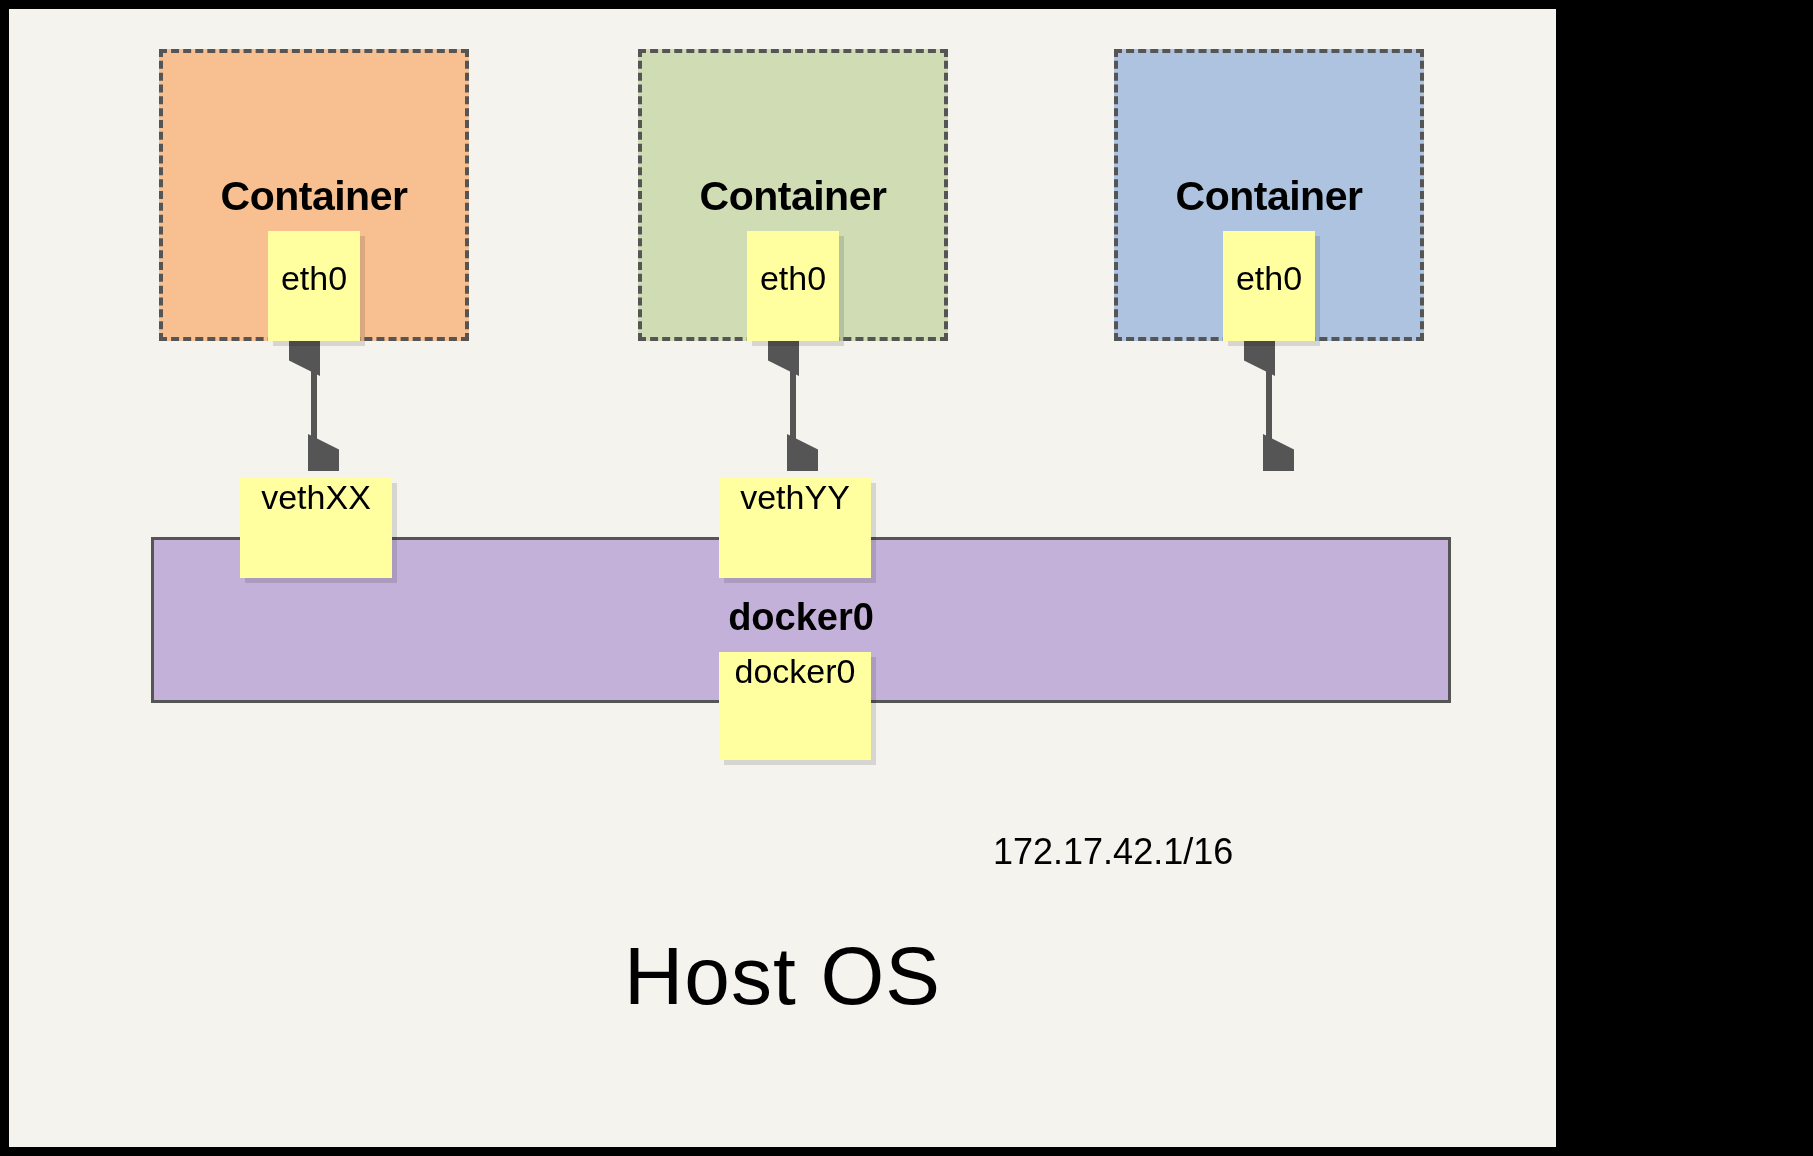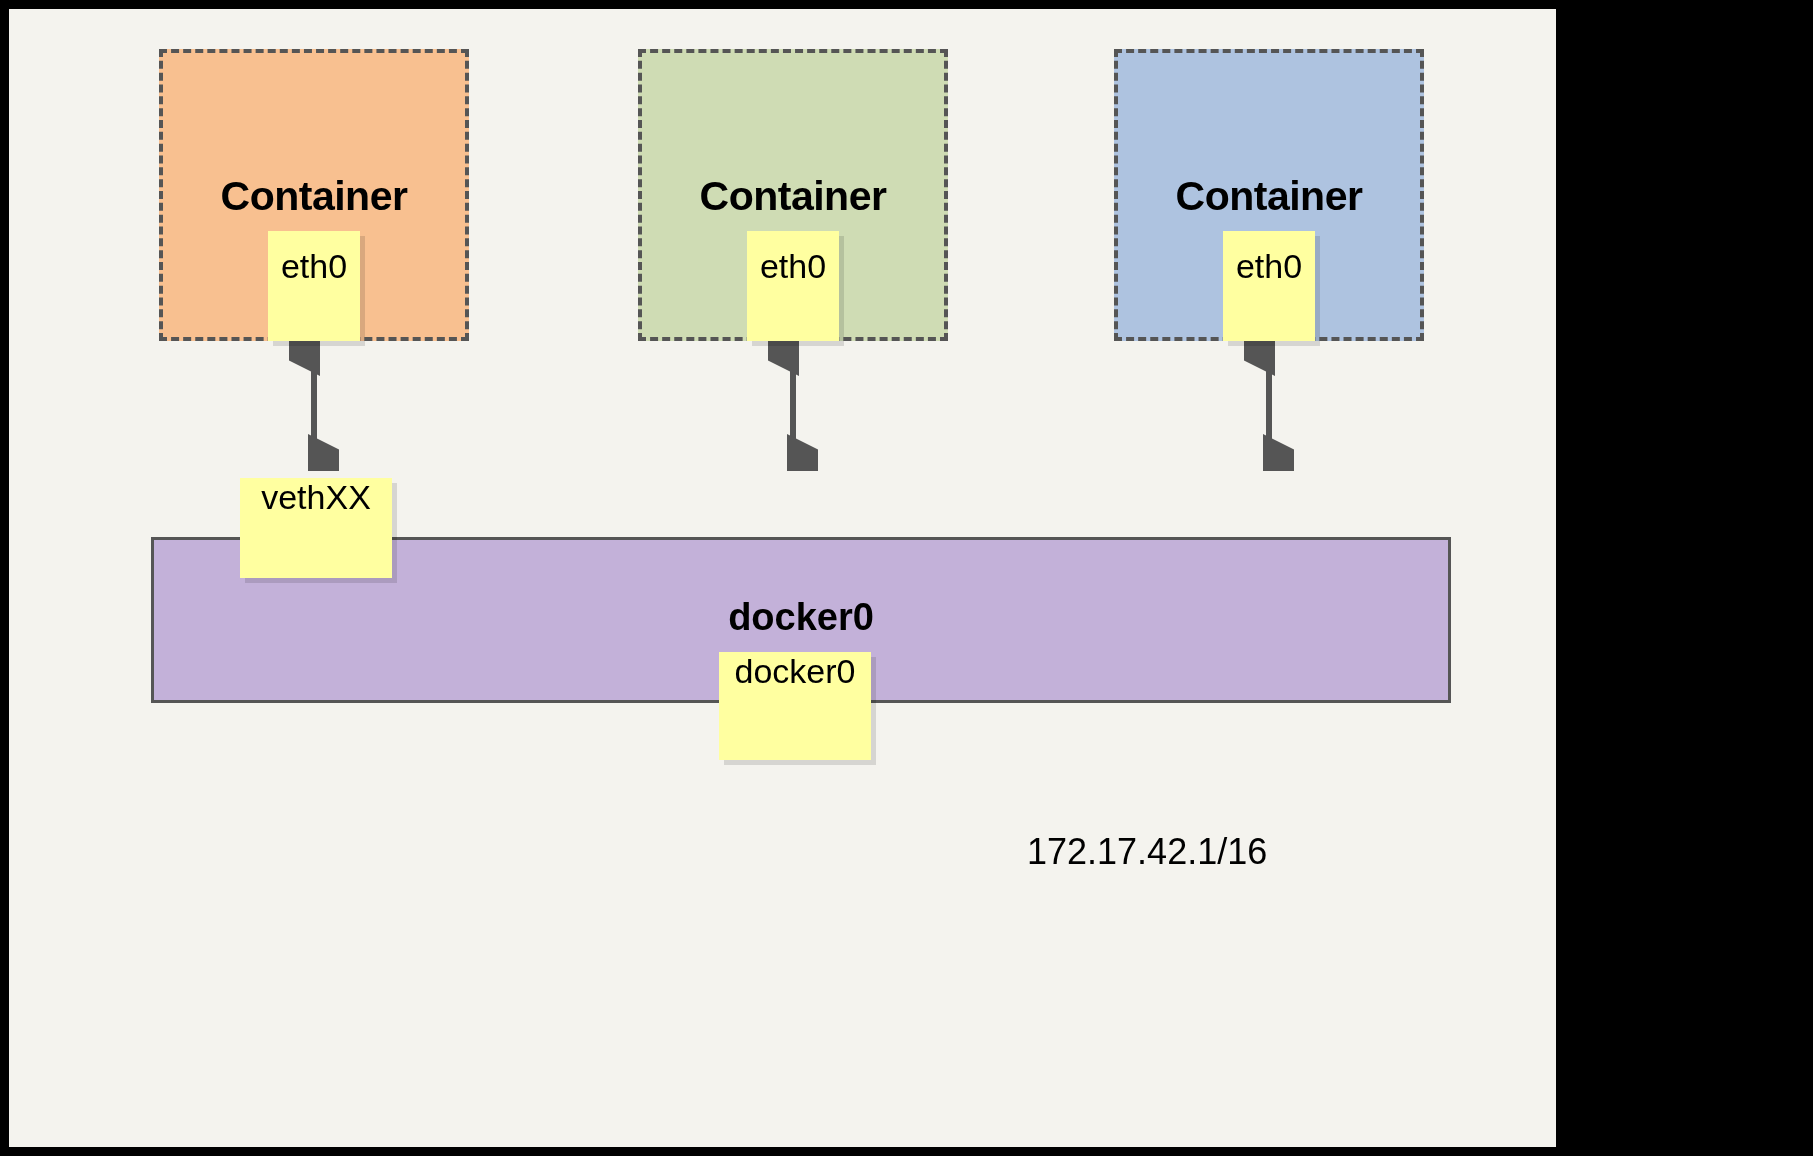--- a/index.html
+++ b/index.html
@@ -52,21 +52,21 @@
     box-sizing: border-box;
     display: flex;
     align-items: flex-start;
     justify-content: center;
     color: #000000;
     font-size: 34px;
     z-index: 6;
   }
   .iface.tall-label {
     align-items: flex-start;
-    padding-top: 16px;
+    padding-top: 28px;
   }
 
   
   #bridge {
     position: absolute;
     left: 142px;
     top: 528px;
     width: 1300px;
     height: 166px;
     background: #c3b1d9;
@@ -87,21 +87,21 @@
 
   
   .arrow {
     position: absolute;
     z-index: 3;
   }
 
   
   #ip-label {
     position: absolute;
-    left: 1018px;
+    left: 984px;
     top: 822px;
     font-size: 36px;
     color: #000000;
     white-space: nowrap;
   }
   #host-os {
     position: absolute;
     left: 0;
     right: 0;
     top: 920px;
@@ -178,22 +178,26 @@
       <line x1="25" y1="8" x2="25" y2="122" stroke="#555555" stroke-width="6" marker-end="url(#ah-dn-3)"></line>
     </svg>
 
     <div id="bridge">
       <div id="bridge-label">docker0</div>
     </div>
 
     <div class="iface" style="left:231px; top:469px; width:152px; height:100px;">
       <span>vethXX</span>
     </div>
+    <div class="iface" style="left:710px; top:469px; width:152px; height:100px;">
+      <span>vethYY</span>
+    </div>
 
     <div class="iface" style="left:710px; top:643px; width:152px; height:108px;">
       <span>docker0</span>
     </div>
 
     <div id="ip-label">172.17.42.1/16</div>
 
+    <div id="host-os">Host OS</div>
 
   </div>
 </div>
 
 </body></html>

